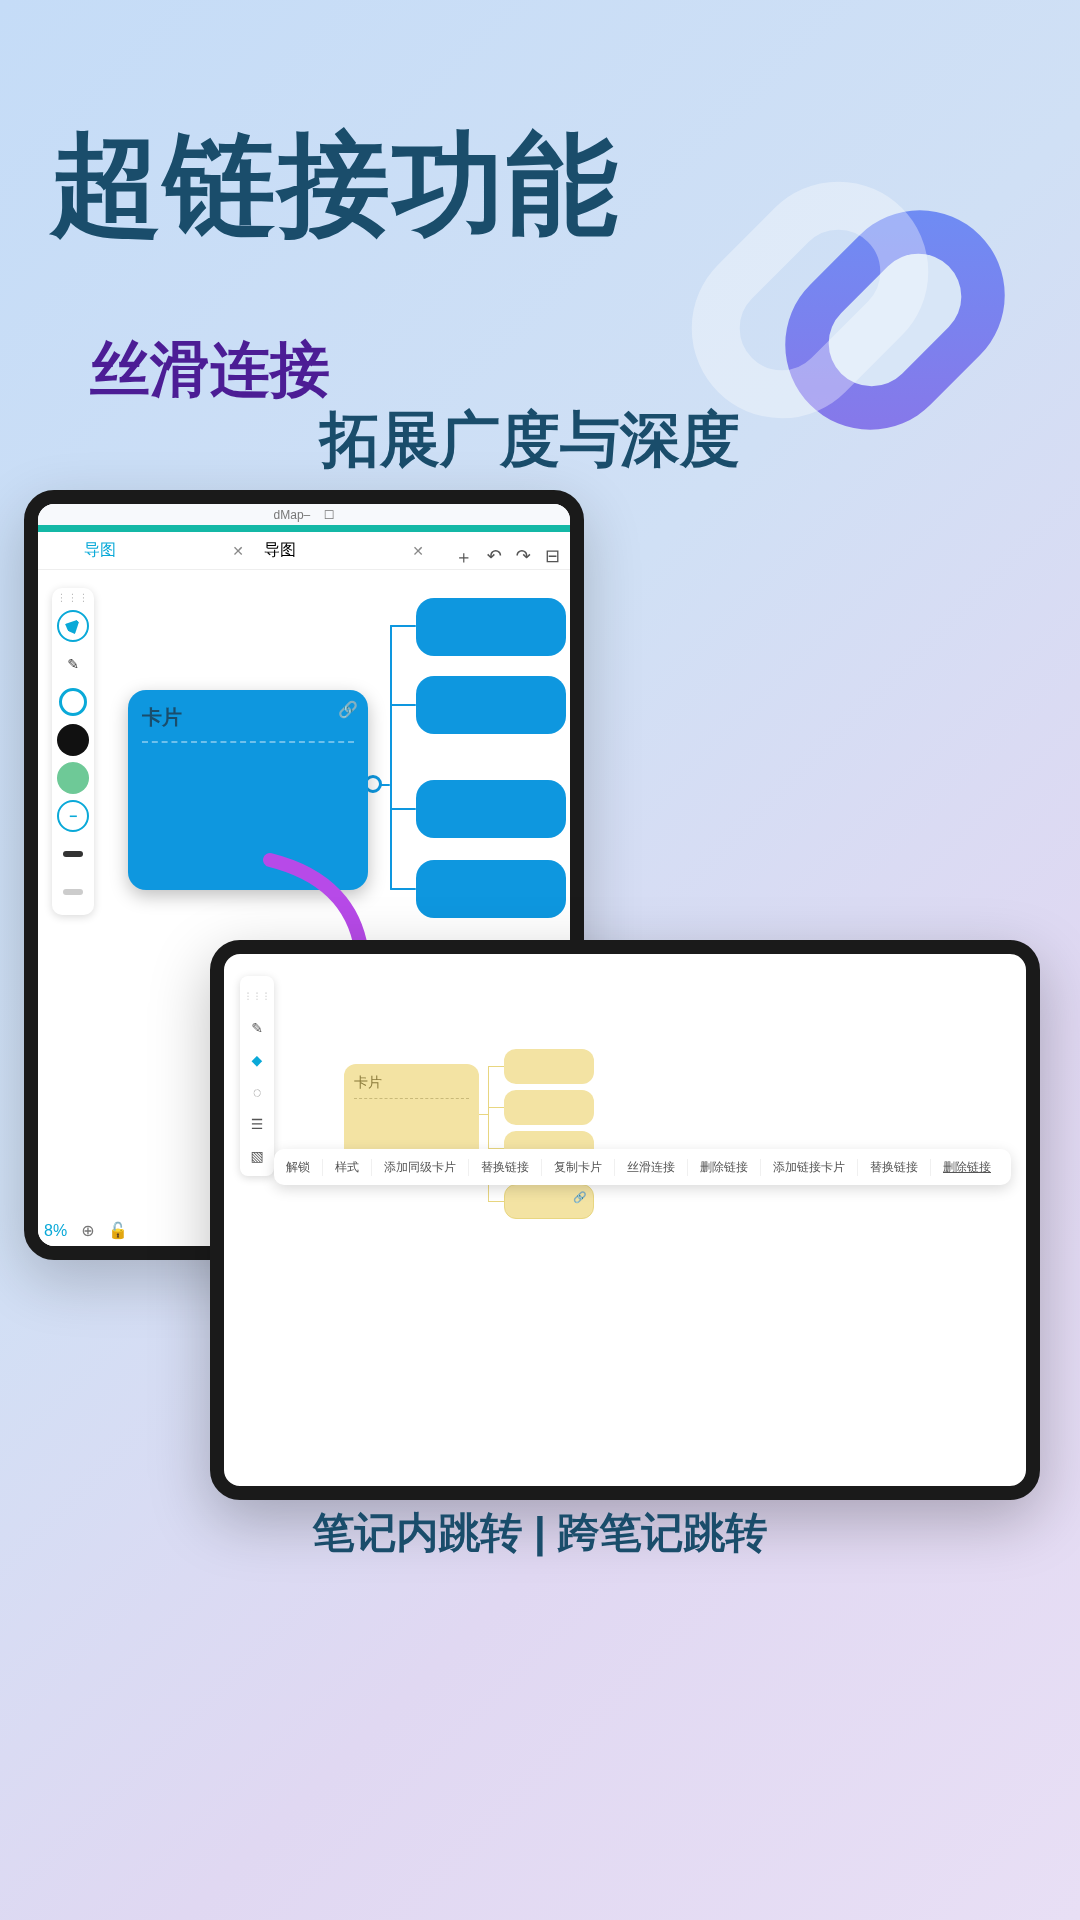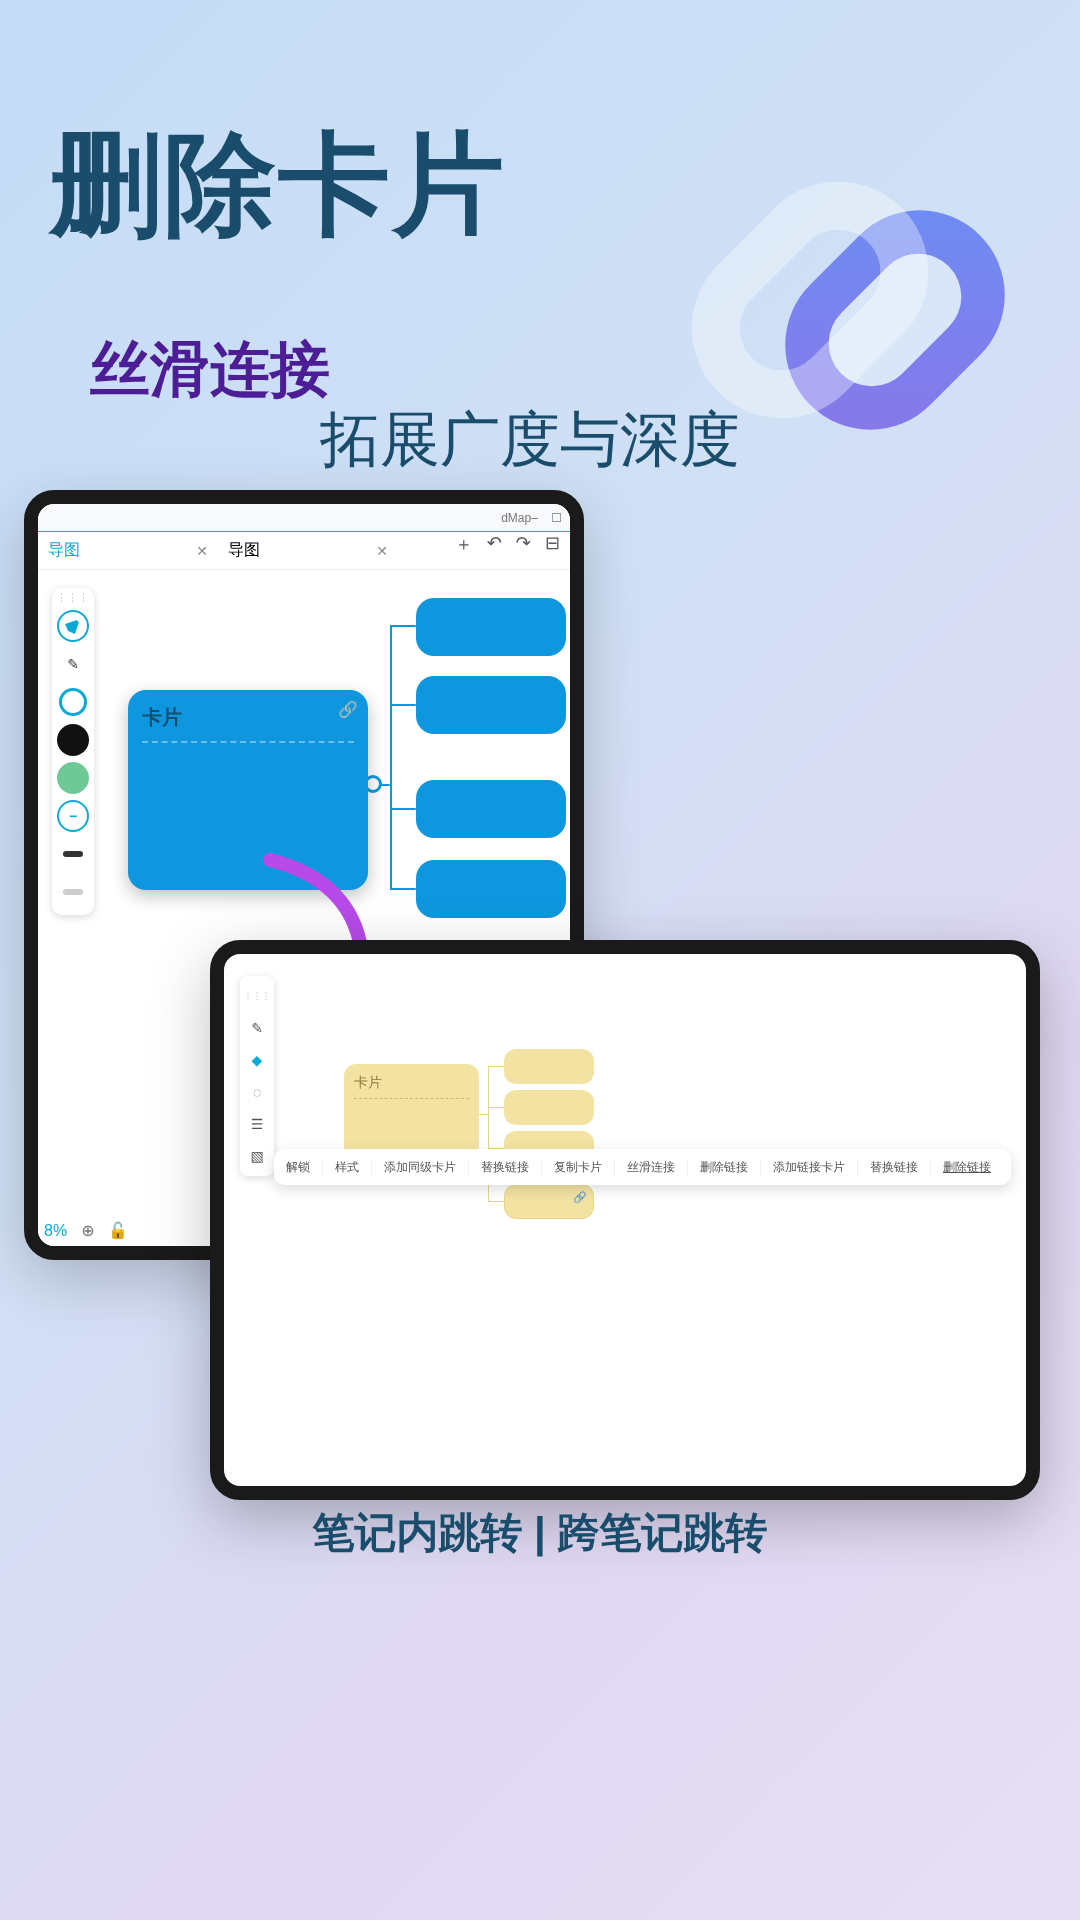--- a/index.html
+++ b/index.html
@@ -69,55 +69,56 @@
   left: 90px;
   font-size: 60px;
   font-weight: 900;
   color: #4c1d95;
 }
 .sub2 {
   position: absolute;
   top: 400px;
   left: 320px;
   font-size: 60px;
-  font-weight: 400;
+  font-weight: 700;
   color: #1a4d6b;
 }
 
 
 .tablet1 {
   position: absolute;
   top: 490px;
   left: 24px;
   width: 560px;
   height: 770px;
   background: #fff;
   border: 14px solid #1a1a1a;
   border-radius: 30px;
   overflow: hidden;
   box-shadow: 0 20px 60px rgba(0,0,0,0.2);
 }
 .t1-header {
   height: 28px;
   background: #f7f9fc;
-  border-bottom: 1px solid #14b8a6;
-  display: flex;
-  align-items: center;
-  justify-content: flex-end;
+  border-bottom: 7px solid #14b8a6;
+  display: flex;
+  align-items: center;
+  justify-content: center;
   padding: 0 8px;
   font-size: 12px;
   color: #777;
 }
 .t1-tabs {
   height: 38px;
   background: #fff;
   border-bottom: 1px solid #eee;
   display: flex;
-  align-items: flex-start;
+  align-items: flex-end;
   position: relative;
+  padding-left: 36px;
 }
 .t1-tab {
   display: flex;
   align-items: center;
   justify-content: space-between;
   padding: 0 10px;
   width: 180px;
   height: 100%;
   font-size: 16px;
 }
@@ -372,21 +373,21 @@
   width: 100%;
   text-align: center;
   font-size: 42px;
   font-weight: 900;
   color: #1a4d6b;
 }
 </style>
 </head>
 <body>
 
-<div class="main-title">删除卡片</div>
+<div class="main-title">超链接功能</div>
 
 <div class="link-decor">
   <div class="ring ring2"></div>
   <div class="ring ring1"></div>
 </div>
 
 <div class="sub1">丝滑连接</div>
 <div class="sub2">拓展广度与深度</div>
 
 <div class="tablet1">

